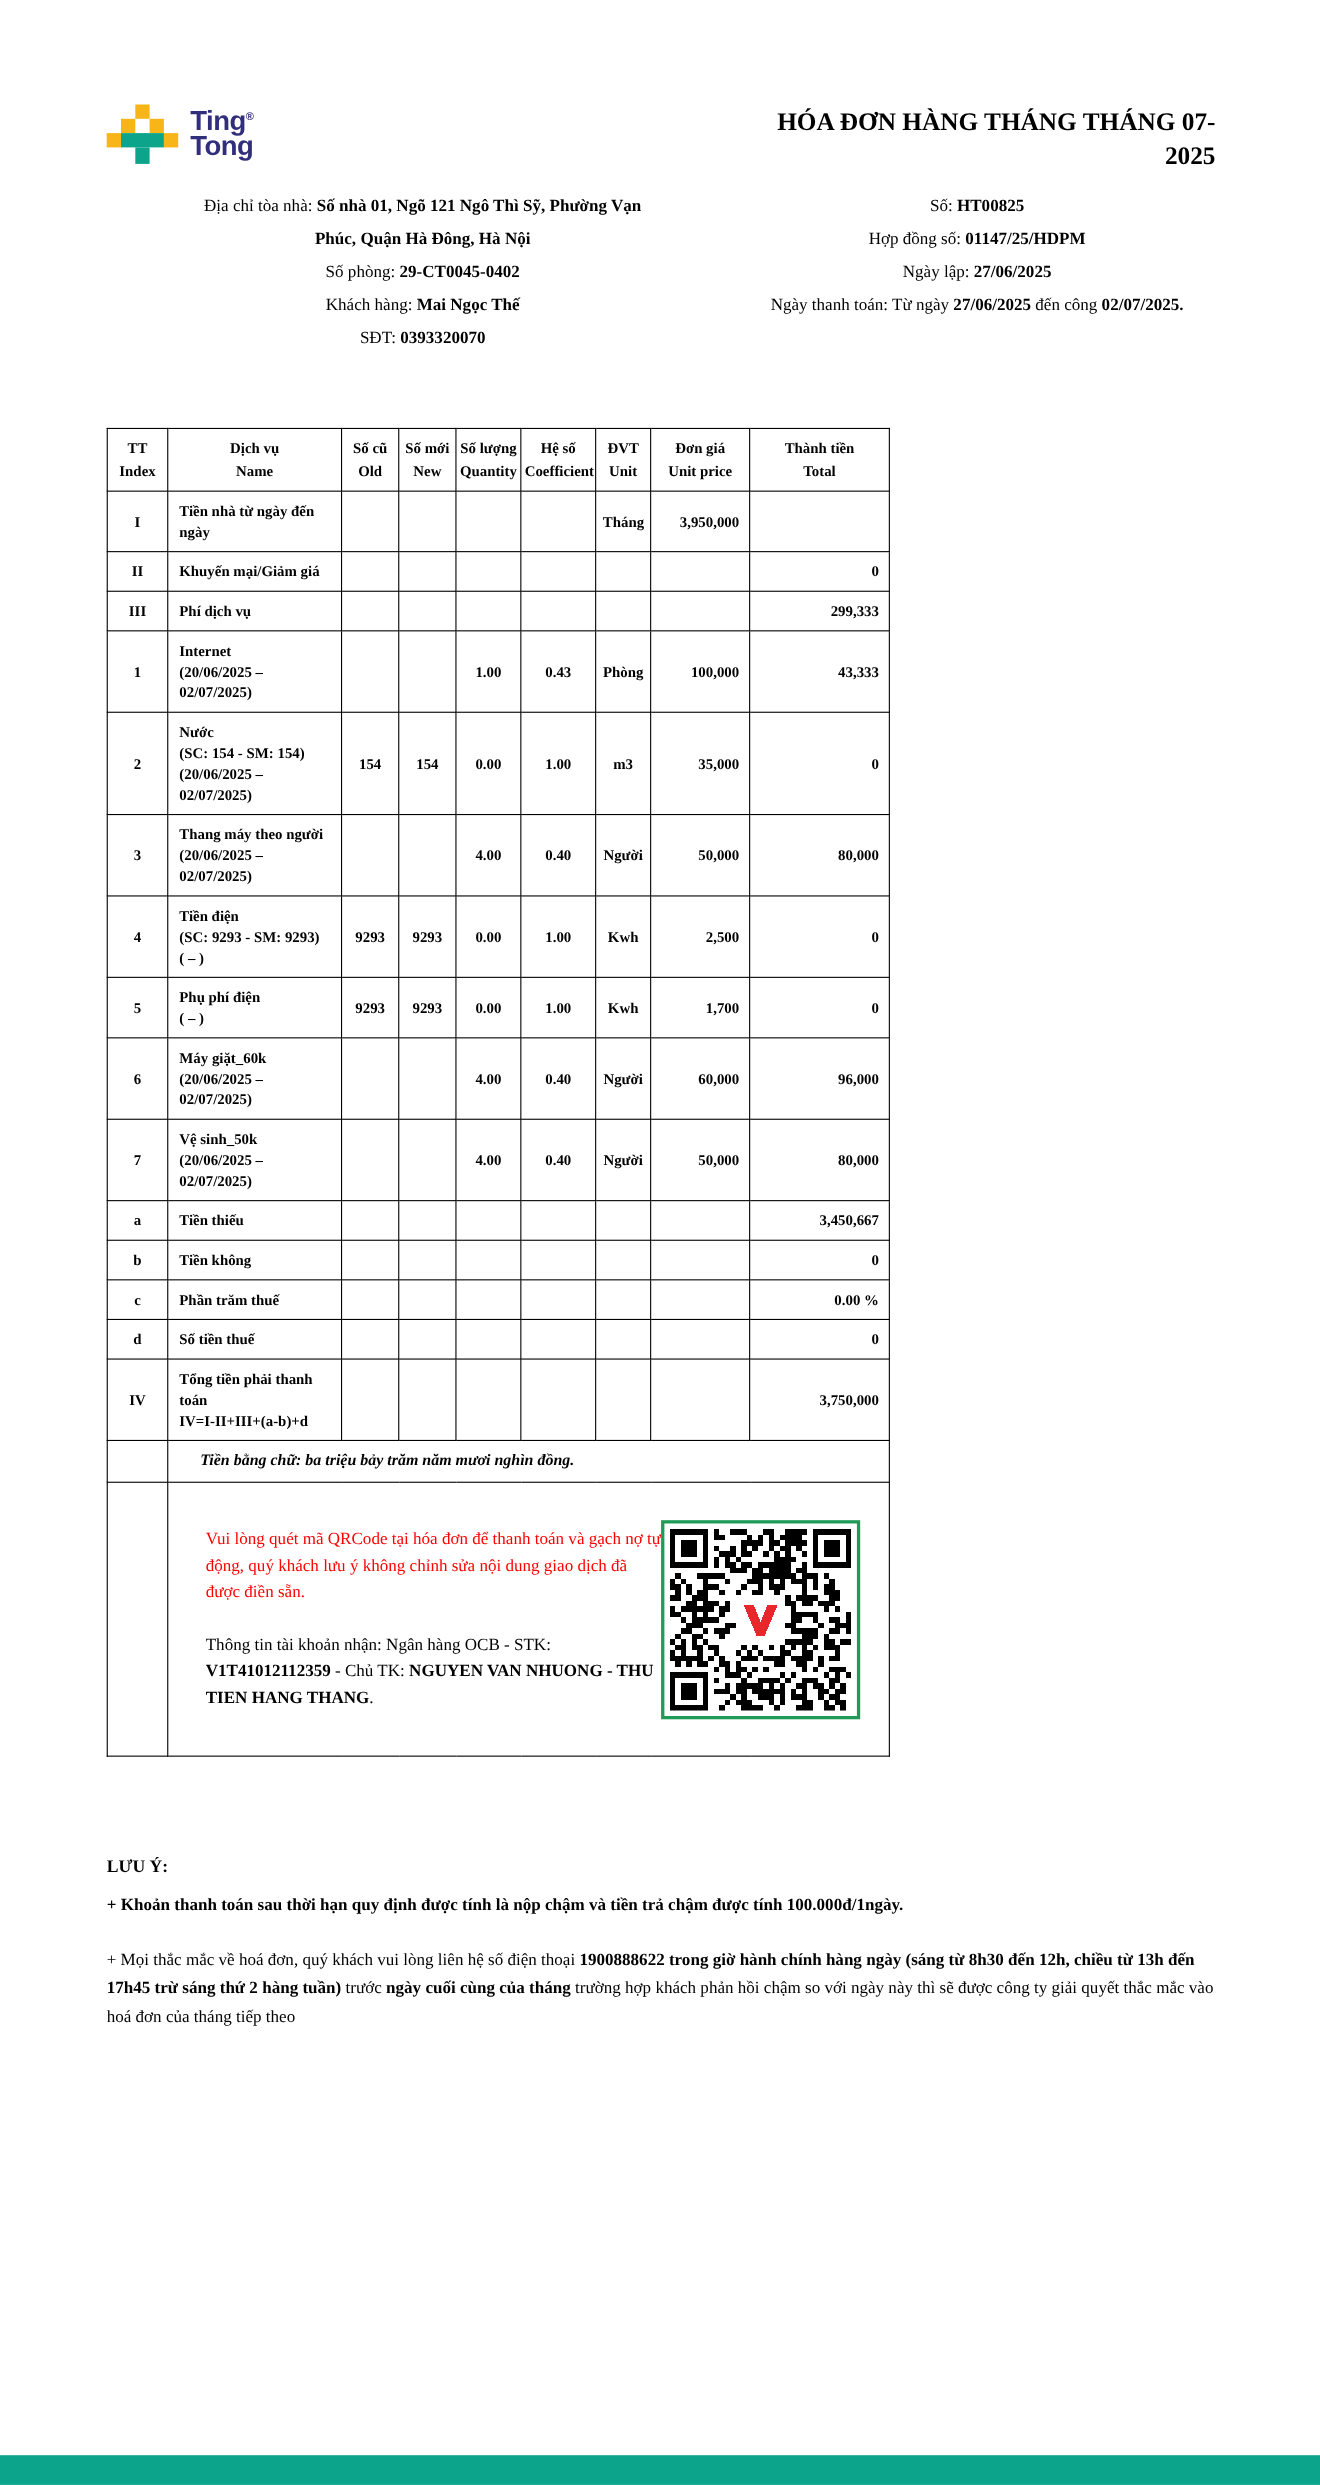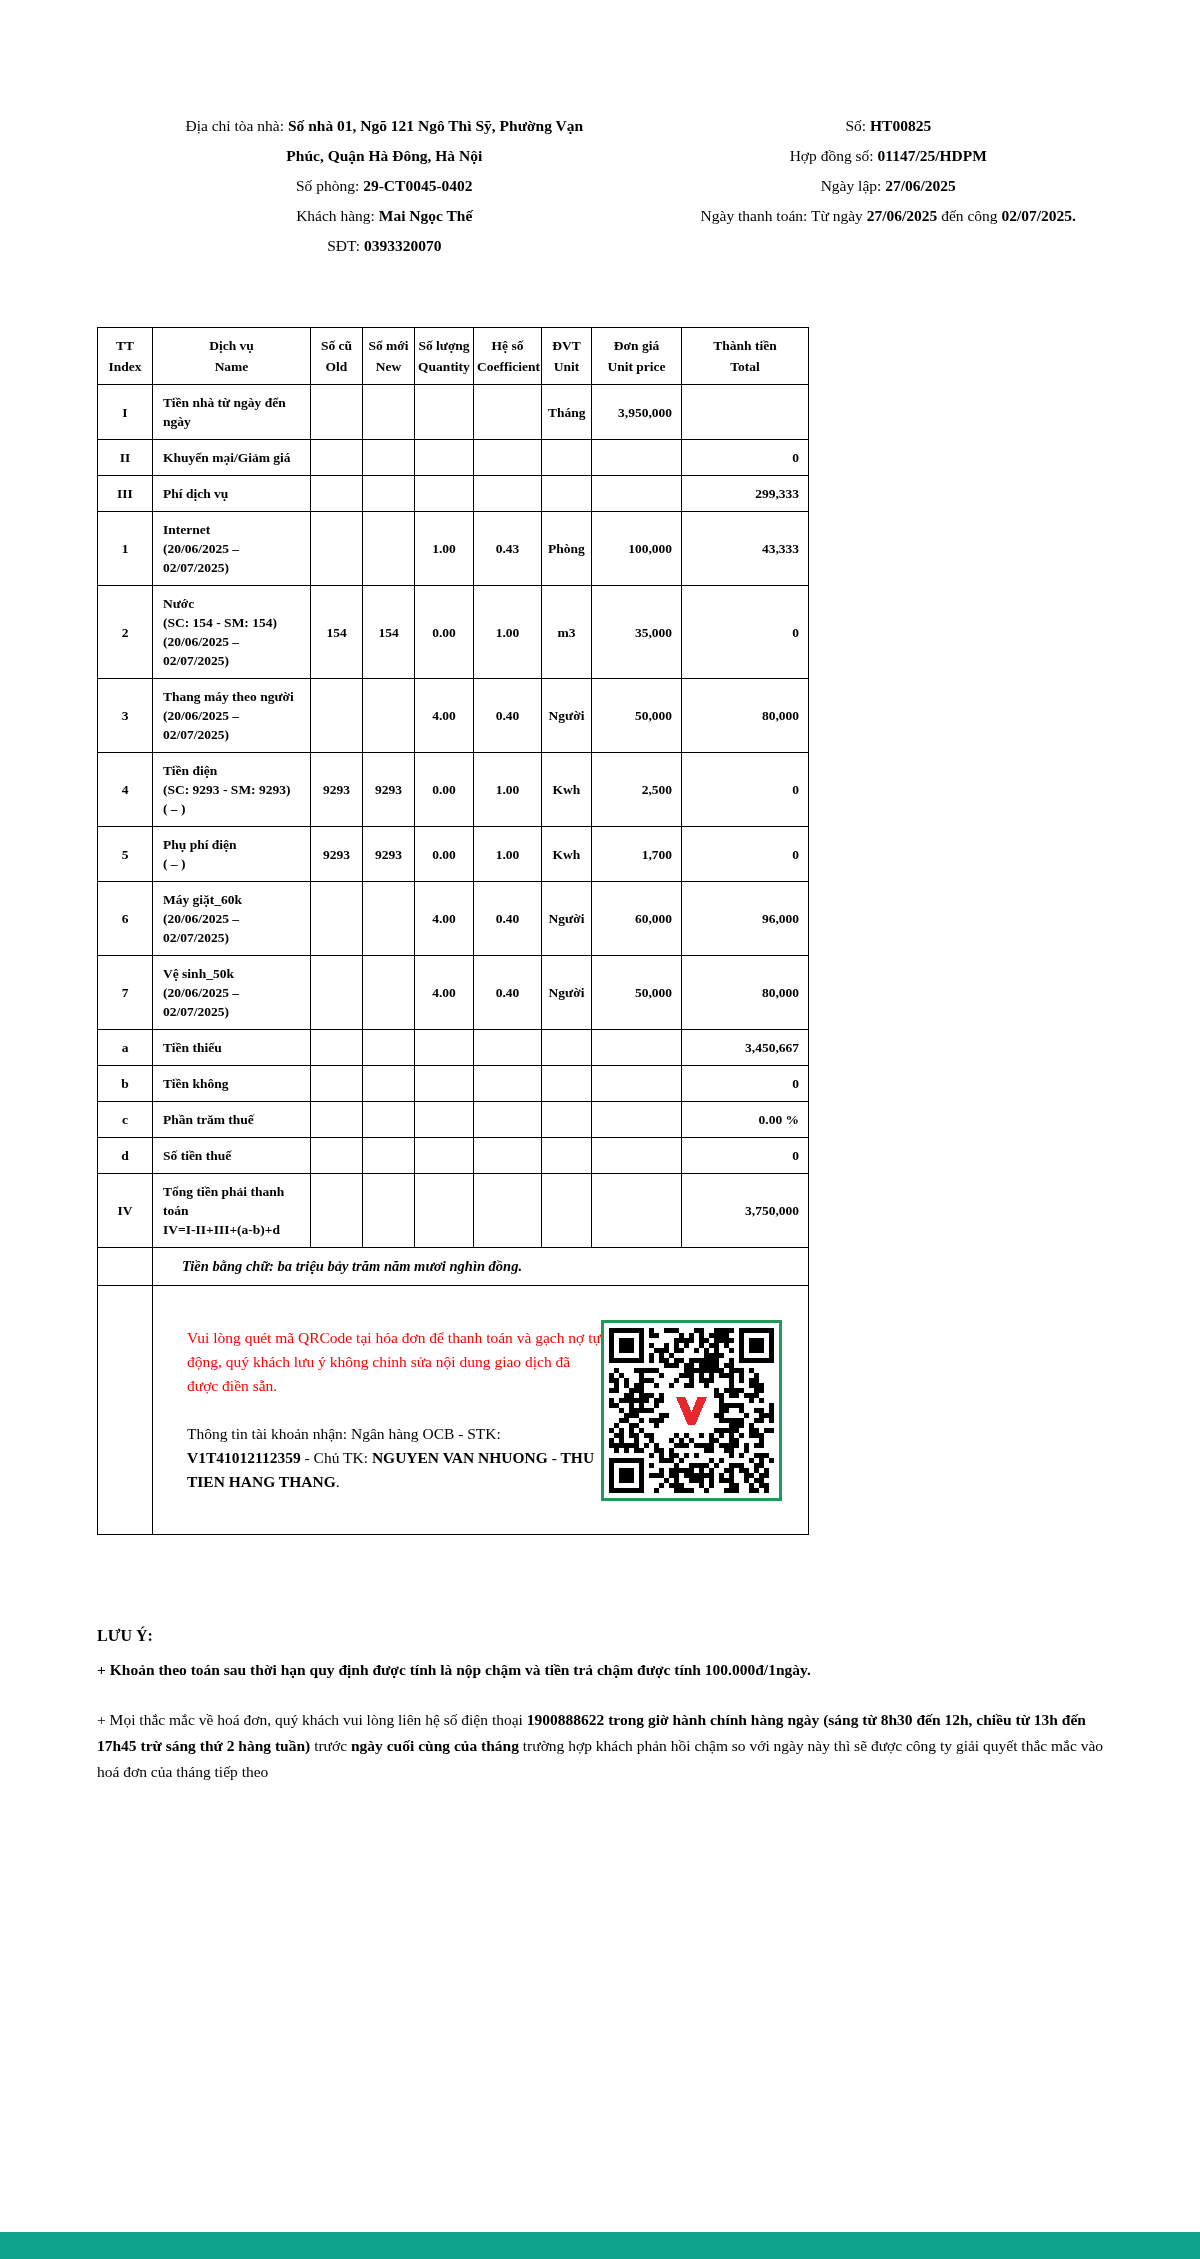--- a/index.html
+++ b/index.html
@@ -53,20 +53,38 @@
   .thanks { font-size:17.5px; font-weight:bold; line-height:28px; max-width:1010px; }
 
   
   .teal-bar { position:absolute; left:0; bottom:0; width:1200px; height:27px; background:var(--brand_teal); }
 </style>
 </head>
 <body>
 
 <div class="page">
 
+  <div class="header-row">
+    <div class="logo">
+      <div class="logo-icon">
+        <i class="y" style="left:26px;top:0;width:13px;height:13px"></i>
+        <i class="y" style="left:13px;top:13px;width:13px;height:13px"></i>
+        <i class="y" style="left:39px;top:13px;width:13px;height:13px"></i>
+        <i class="y" style="left:0;top:26px;width:13px;height:13px"></i>
+        <i class="y" style="left:52px;top:26px;width:13px;height:13px"></i>
+        <i class="t" style="left:13px;top:26px;width:39px;height:13px"></i>
+        <i class="t" style="left:26px;top:39px;width:13px;height:15px"></i>
+      </div>
+      <div class="logo-text"><span>Ting</span><sup>®</sup><br><span>Tong</span></div>
+    </div>
+    <div class="title">
+      <div>HÓA ĐƠN HÀNG THÁNG THÁNG 07-</div>
+      <div>2025</div>
+    </div>
+  </div>
 
   <div class="info-row">
     <div class="info-left" id="info-left">
         <div class="info-line"><span>Địa chỉ tòa nhà: </span><span class="b">Số nhà 01, Ngõ 121 Ngô Thì Sỹ, Phường Vạn</span></div>
         <div class="info-line"><span class="b">Phúc, Quận Hà Đông, Hà Nội</span></div>
         <div class="info-line"><span>Số phòng: </span><span class="b">29-CT0045-0402</span></div>
         <div class="info-line"><span>Khách hàng: </span><span class="b">Mai Ngọc Thế</span></div>
         <div class="info-line"><span>SĐT: </span><span class="b">0393320070</span></div>
       </div>
     <div class="info-right" id="info-right">
@@ -765,19 +783,19 @@
                   </svg></div>
             </div>
           </div>
         </td>
       </tr>
     </tbody>
   </table>
 
   <div class="notes">
     <div class="notes-title">LƯU Ý:</div>
-    <div class="note1">+ Khoản theo toán sau thời hạn quy định được tính là nộp chậm và tiền trả chậm được tính 100.000đ/1ngày.</div>
+    <div class="note1">+ Khoản thanh toán sau thời hạn quy định được tính là nộp chậm và tiền trả chậm được tính 100.000đ/1ngày.</div>
     <div class="note2" id="note2"><span>+ Mọi thắc mắc về hoá đơn, quý khách vui lòng liên hệ số điện thoại </span><span class="b">1900888622 trong giờ hành chính hàng ngày (sáng từ 8h30 đến 12h, chiều từ 13h đến 17h45 trừ sáng thứ 2 hàng tuần)</span><span> trước </span><span class="b">ngày cuối cùng của tháng</span><span> trường hợp khách phản hồi chậm so với ngày này thì sẽ được công ty giải quyết thắc mắc vào hoá đơn của tháng tiếp theo</span></div>
   </div>
 
 </div>
 
 <div class="teal-bar"></div>
 
 </body></html>

